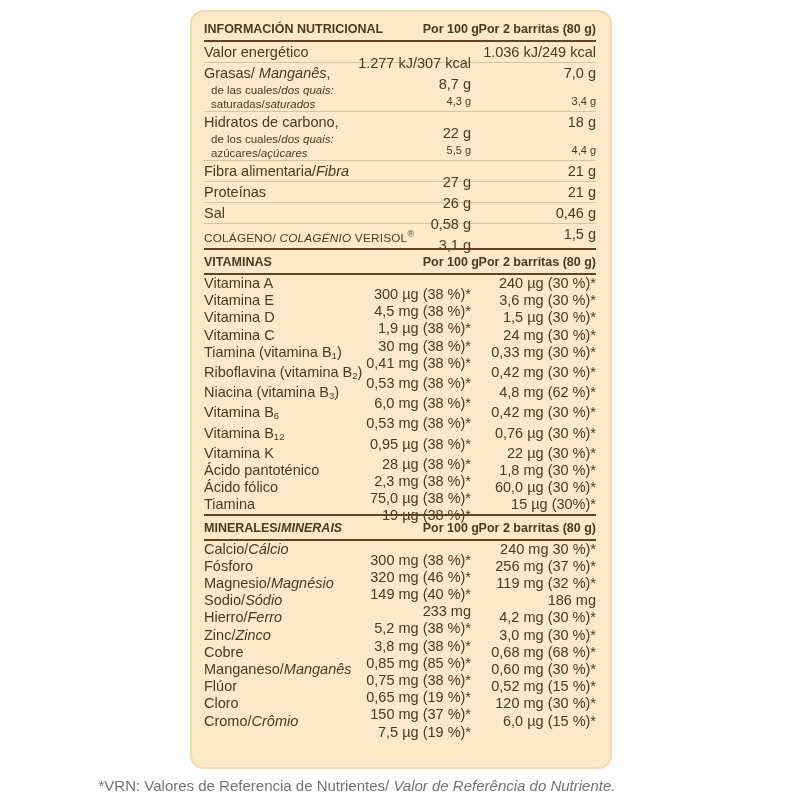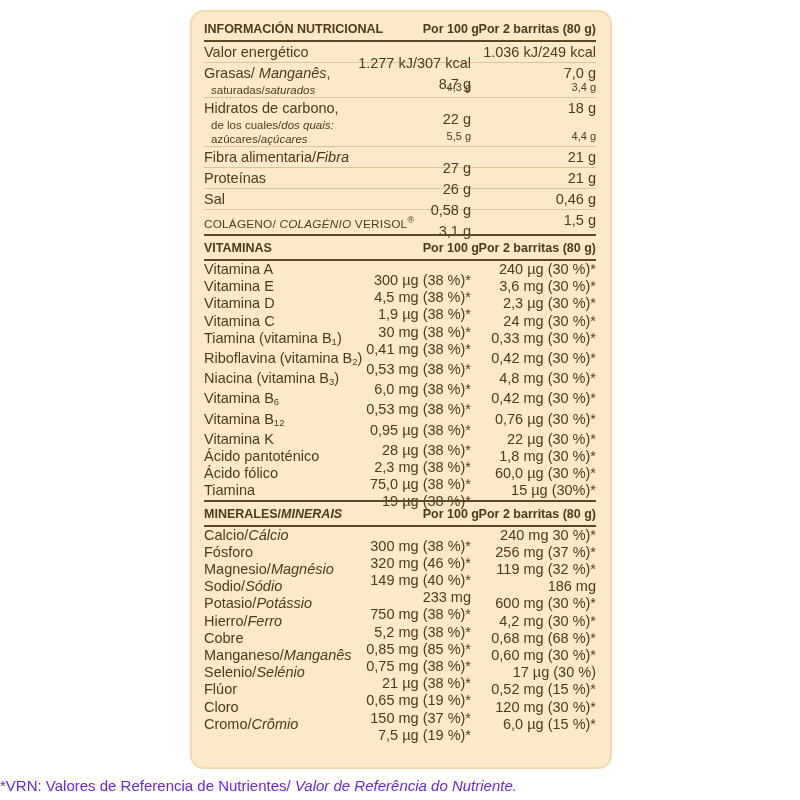--- a/index.html
+++ b/index.html
@@ -29,41 +29,44 @@
   .row .c2{position:absolute;right:0;top:0;white-space:nowrap;}
   .s0 .row.sub{line-height:14px;font-size:11.5px;}
   .row.sub .lbl{padding-left:7px;}
   .row.sub .c1,.row.sub .c2{font-size:11px;top:-3px;}
   .row.caps .lbl{font-size:11.8px;letter-spacing:0.2px;}
   .row.sep{border-bottom:1px solid rgba(148,106,50,0.30);}
   .it{font-style:italic;}
   .sup{font-size:9px;vertical-align:5px;}
   .sb{font-size:9.5px;vertical-align:-2px;}
   .footer{
-    position:absolute;left:0;top:777px;width:714px;
-    font-size:15px;line-height:18px;color:#6d28d9;white-space:nowrap;
+    position:absolute;left:0;top:777px;width:714px;text-align:center;
+    font-size:15px;line-height:18px;color:#737373;white-space:nowrap;
   }
 </style>
 </head>
 <body>
 
 <div class="panel">
   <div id="sections">
       <div class="sec s0">
         <div class="shead"><span class="stitle"><span>INFORMACIÓN NUTRICIONAL</span></span><span class="hc1">Por 100 g</span><span class="hc2">Por 2 barritas (80 g)</span></div>
         <div class="row sep">
           <span class="lbl"><span>Valor energético</span></span>
           <span class="c1">1.277 kJ/307 kcal</span>
           <span class="c2">1.036 kJ/249 kcal</span>
         </div>
         <div class="row">
           <span class="lbl"><span>Grasas/ </span><span class="it">Manganês</span><span>,</span></span>
           <span class="c1">8,7 g</span>
           <span class="c2">7,0 g</span>
         </div>
+        <div class="row sub">
+          <span class="lbl"><span>de las cuales/</span><span class="it">dos quais:</span></span>
+        </div>
         <div class="row sub sep">
           <span class="lbl"><span>saturadas/</span><span class="it">saturados</span></span>
           <span class="c1">4,3 g</span>
           <span class="c2">3,4 g</span>
         </div>
         <div class="row">
           <span class="lbl"><span>Hidratos de carbono,</span></span>
           <span class="c1">22 g</span>
           <span class="c2">18 g</span>
         </div>
@@ -104,41 +107,41 @@
           <span class="c2">240 µg (30 %)*</span>
         </div>
         <div class="row">
           <span class="lbl"><span>Vitamina E</span></span>
           <span class="c1">4,5 mg (38 %)*</span>
           <span class="c2">3,6 mg (30 %)*</span>
         </div>
         <div class="row">
           <span class="lbl"><span>Vitamina D</span></span>
           <span class="c1">1,9 µg (38 %)*</span>
-          <span class="c2">2,3 µg (30 %)*</span>
+          <span class="c2">1,5 µg (30 %)*</span>
         </div>
         <div class="row">
           <span class="lbl"><span>Vitamina C</span></span>
           <span class="c1">30 mg (38 %)*</span>
           <span class="c2">24 mg (30 %)*</span>
         </div>
         <div class="row">
           <span class="lbl"><span>Tiamina (vitamina B</span><span class="sb">1</span><span>)</span></span>
           <span class="c1">0,41 mg (38 %)*</span>
           <span class="c2">0,33 mg (30 %)*</span>
         </div>
         <div class="row">
           <span class="lbl"><span>Riboflavina (vitamina B</span><span class="sb">2</span><span>)</span></span>
           <span class="c1">0,53 mg (38 %)*</span>
           <span class="c2">0,42 mg (30 %)*</span>
         </div>
         <div class="row">
           <span class="lbl"><span>Niacina (vitamina B</span><span class="sb">3</span><span>)</span></span>
           <span class="c1">6,0 mg (38 %)*</span>
-          <span class="c2">4,8 mg (30 %)*</span>
+          <span class="c2">4,8 mg (62 %)*</span>
         </div>
         <div class="row">
           <span class="lbl"><span>Vitamina B</span><span class="sb">6</span></span>
           <span class="c1">0,53 mg (38 %)*</span>
           <span class="c2">0,42 mg (30 %)*</span>
         </div>
         <div class="row">
           <span class="lbl"><span>Vitamina B</span><span class="sb">12</span></span>
           <span class="c1">0,95 µg (38 %)*</span>
           <span class="c2">0,76 µg (30 %)*</span>
@@ -180,43 +183,38 @@
           <span class="lbl"><span>Magnesio/</span><span class="it">Magnésio</span></span>
           <span class="c1">149 mg (40 %)*</span>
           <span class="c2">119 mg (32 %)*</span>
         </div>
         <div class="row">
           <span class="lbl"><span>Sodio/</span><span class="it">Sódio</span></span>
           <span class="c1">233 mg</span>
           <span class="c2">186 mg</span>
         </div>
         <div class="row">
-          <span class="lbl"><span>Potasio/</span><span class="it">Potássio</span></span>
-          <span class="c1">750 mg (38 %)*</span>
-          <span class="c2">600 mg (30 %)*</span>
-        </div>
-        <div class="row">
           <span class="lbl"><span>Hierro/</span><span class="it">Ferro</span></span>
           <span class="c1">5,2 mg (38 %)*</span>
           <span class="c2">4,2 mg (30 %)*</span>
         </div>
         <div class="row">
+          <span class="lbl"><span>Zinc/</span><span class="it">Zinco</span></span>
+          <span class="c1">3,8 mg (38 %)*</span>
+          <span class="c2">3,0 mg (30 %)*</span>
+        </div>
+        <div class="row">
           <span class="lbl"><span>Cobre</span></span>
           <span class="c1">0,85 mg (85 %)*</span>
           <span class="c2">0,68 mg (68 %)*</span>
         </div>
         <div class="row">
           <span class="lbl"><span>Manganeso/</span><span class="it">Manganês</span></span>
           <span class="c1">0,75 mg (38 %)*</span>
           <span class="c2">0,60 mg (30 %)*</span>
-        </div>
-        <div class="row">
-          <span class="lbl"><span>Selenio/</span><span class="it">Selénio</span></span>
-          <span class="c1">21 µg (38 %)*</span>
-          <span class="c2">17 µg (30 %)</span>
         </div>
         <div class="row">
           <span class="lbl"><span>Flúor</span></span>
           <span class="c1">0,65 mg (19 %)*</span>
           <span class="c2">0,52 mg (15 %)*</span>
         </div>
         <div class="row">
           <span class="lbl"><span>Cloro</span></span>
           <span class="c1">150 mg (37 %)*</span>
           <span class="c2">120 mg (30 %)*</span>

